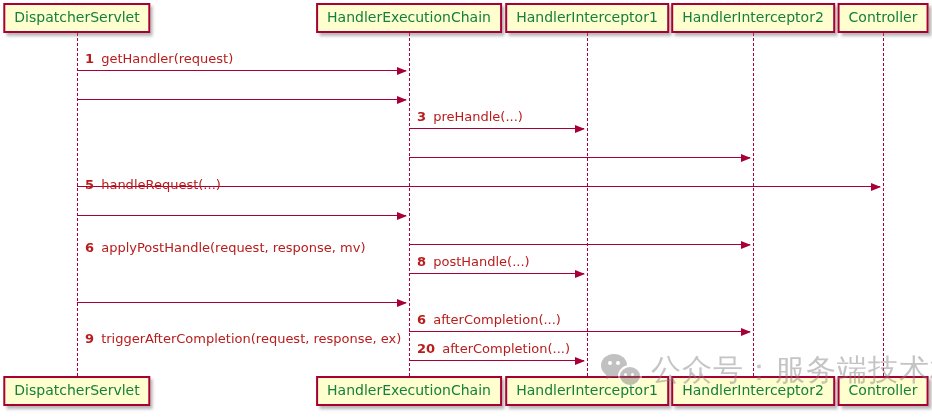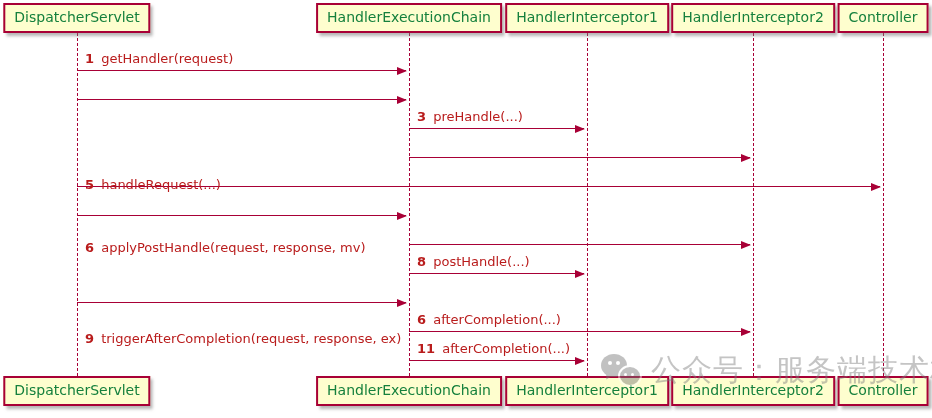--- a/index.html
+++ b/index.html
@@ -130,14 +130,14 @@
       <div class="mhead"></div>
     </div>
     <div class="mlabel" style="left: 85px; top: 283px; margin-top: 48px;"><b>9</b> triggerAfterCompletion(request, response, ex)</div>
     <div class="mline" style="left: 409px; top: 331px; width: 341px;">
       <div class="mhead"></div>
     </div>
     <div class="mlabel" style="left: 417px; top: 312px;"><b>6</b> afterCompletion(...)</div>
     <div class="mline" style="left: 409px; top: 360px; width: 175px;">
       <div class="mhead"></div>
     </div>
-    <div class="mlabel" style="left: 417px; top: 341px;"><b>11</b> afterCompletion(...)</div>
+    <div class="mlabel" style="left: 417px; top: 341px;"><b>20</b> afterCompletion(...)</div>
   </div>
 
 </body></html>

